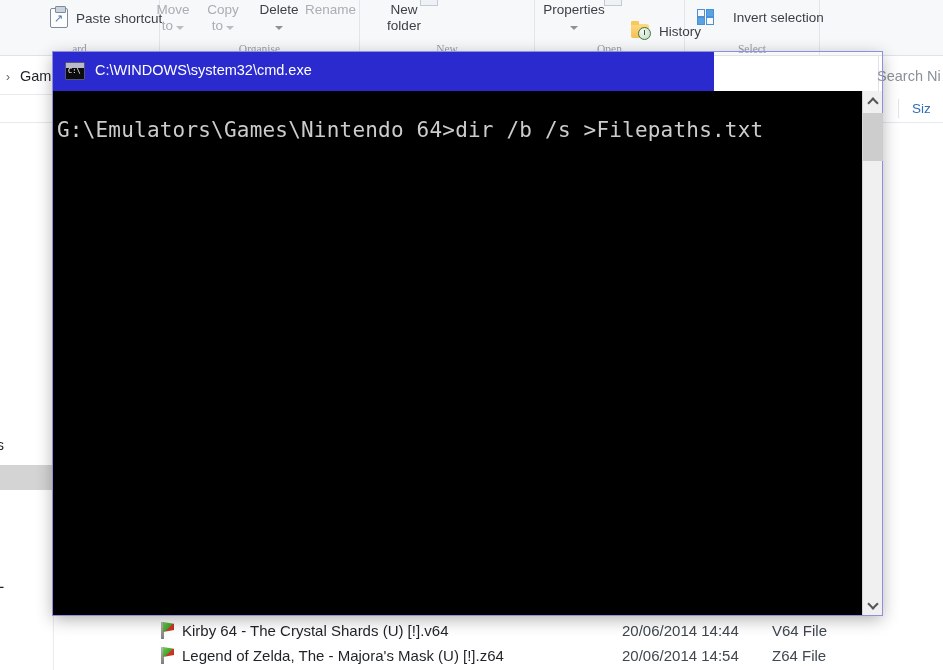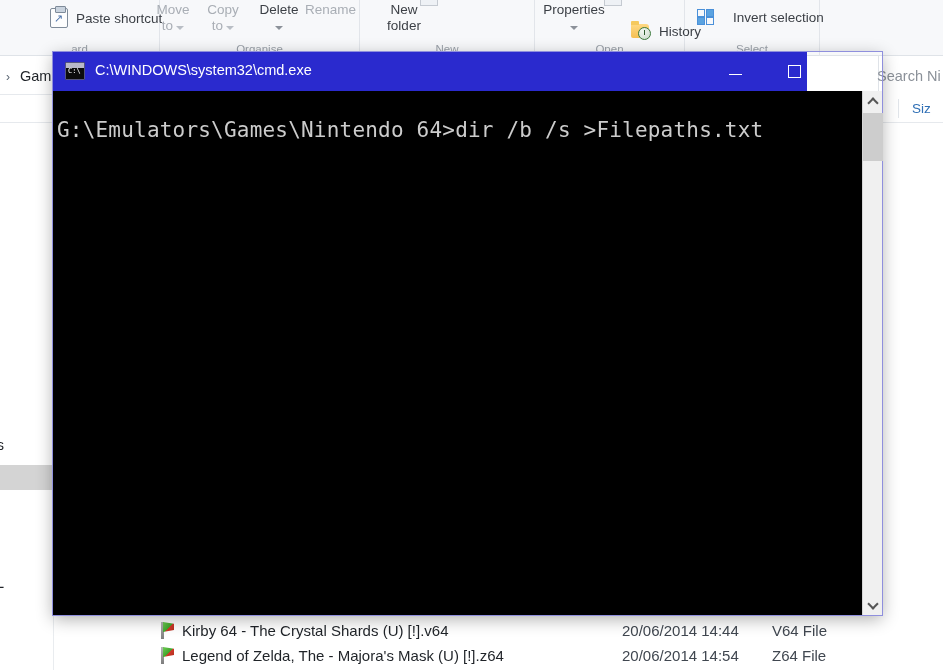--- a/index.html
+++ b/index.html
@@ -15,20 +15,21 @@
   
   .ribbon {
     position: absolute; left: 0; top: 0; width: 943px; height: 56px;
     background: #f7f8fa;
     border-bottom: 1px solid #dfe3e8;
   }
   .ribbon-groups { position: absolute; left:0; top:0; height:56px; width:943px; }
   .rgroup {
     position: absolute; top: 0; height: 56px;
     border-right: 1px solid #e2e5ea;
+    font-family: Liberation Serif, serif;
   }
   .rgroup .glabel {
     position: absolute; bottom: 1px; left: 0; width: 100%;
     text-align: center; font-size: 11.5px; color: #9aa0a8;
     white-space: nowrap; overflow: hidden;
   }
 
   .rbtn {
     position: absolute;
     display: flex; align-items: center;
@@ -160,21 +161,21 @@
   .frow .fname { position:absolute; left:128px; top:0; }
   .frow .fdate { position:absolute; left:548px; top:0; color:#404750;margin-left:20px; }
   .frow .ftype { position:absolute; left:718px; top:0; color:#404750; }
 
   
   .cmdwin {
     position:absolute; left:53px; top:52px; width:829px; height:563px;
     box-shadow: 0 0 0 1px #8f8fdd, 0 4px 16px rgba(0,0,0,0.32);
   }
   .cmd-title {
-    position:absolute; left:0; top:0; width:754px; height:39px;
+    position:absolute; left:0; top:0; width:661px; height:39px;
     background:#2a2ace;
   }
   .cmd-title .cmdicon {
     position:absolute; left:12px; top:10px; width:20px; height:18px;
     background:#0c0c0c; border:1px solid #55557f; border-radius:1px;
   }
   .cmd-title .cmdicon::before {
     content:""; position:absolute; left:0; top:0; width:100%; height:5px;
     background:#b9b9c9;
   }

